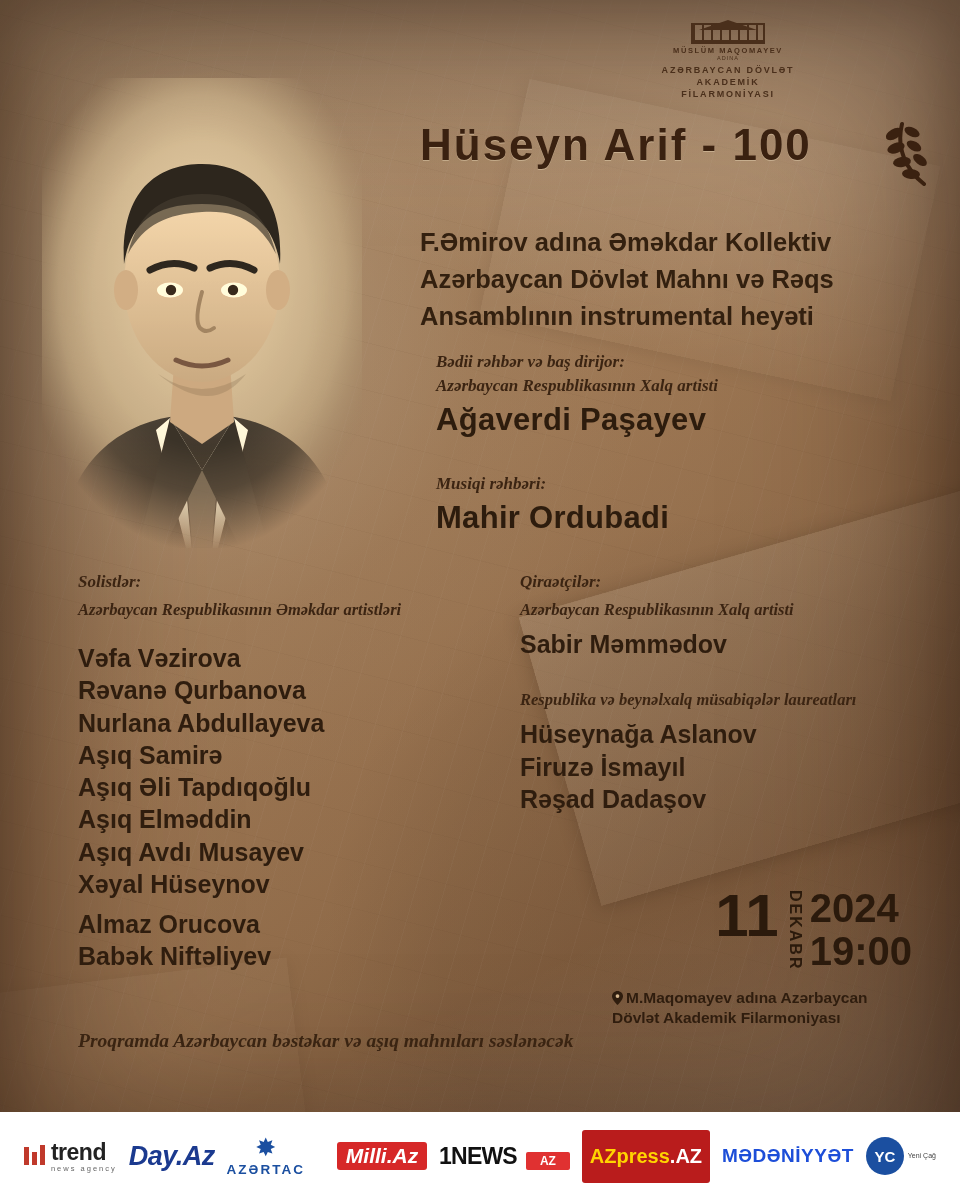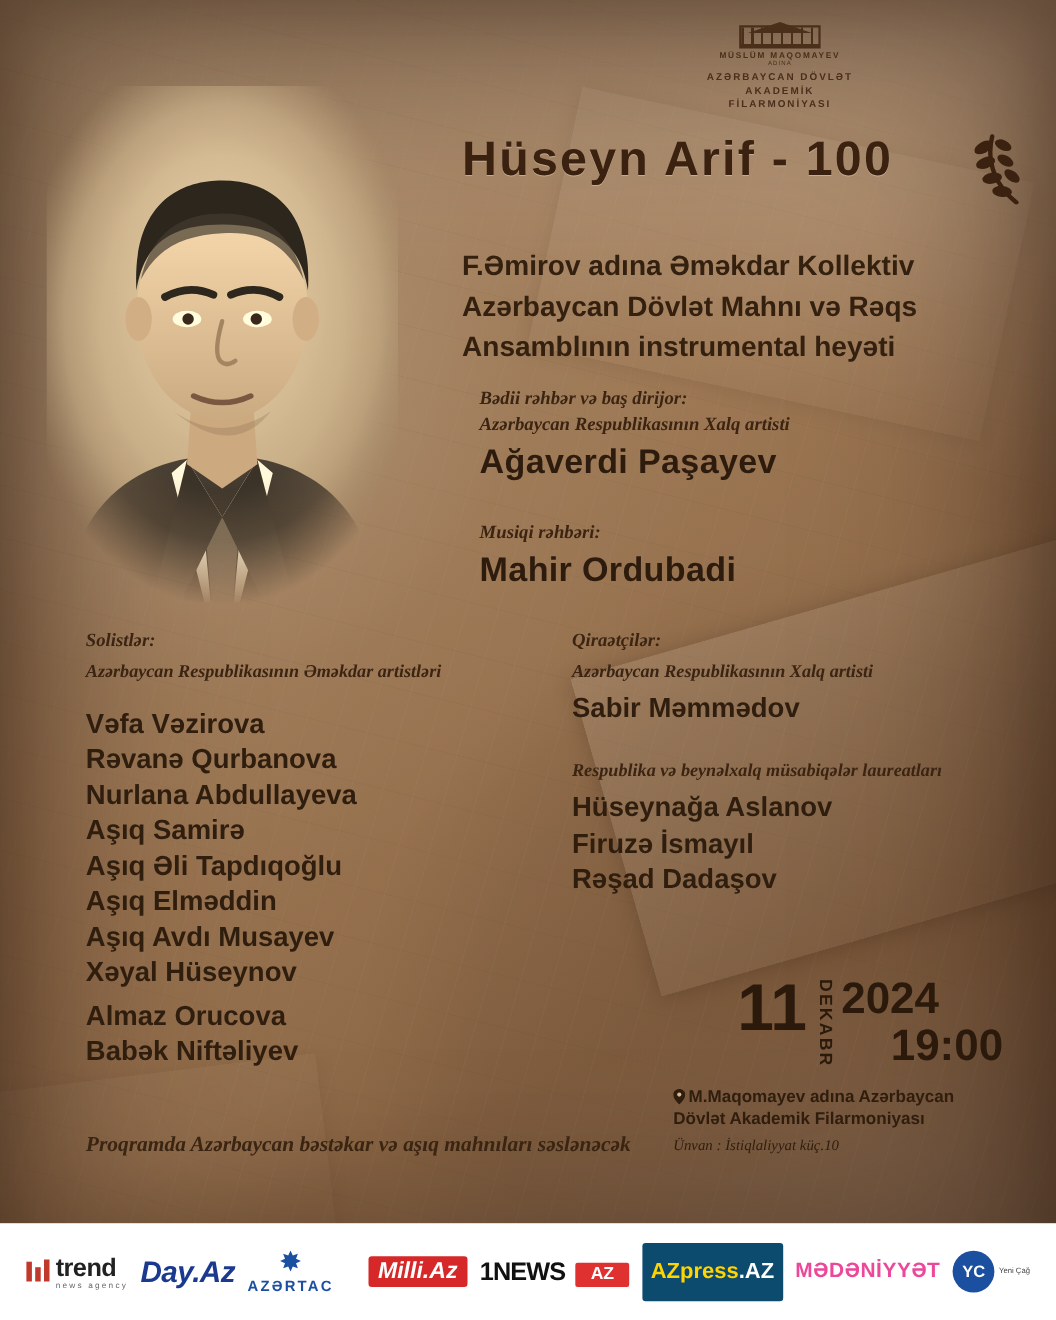--- a/index.html
+++ b/index.html
@@ -43,21 +43,21 @@
     background: linear-gradient(160deg, rgba(255,248,232,0.16), rgba(255,248,232,0.02));
     box-shadow: 0 2px 18px rgba(40,24,12,0.25);
   }
   #shard1 { width: 520px; height: 300px; right: -110px; top: 540px; transform: rotate(-16deg); }
   #shard2 { width: 420px; height: 240px; right: 40px; top: 120px; transform: rotate(12deg); opacity: .5; }
   #shard3 { width: 380px; height: 200px; left: -80px; top: 980px; transform: rotate(-7deg); opacity: .35; }
 
   
   #philharmonic-logo {
     position: absolute;
-    top: 18px; right: 156px;
+    top: 18px; right: 137px;
     width: 190px;
     text-align: center;
     color: #4a2f1b;
   }
   #philharmonic-logo .bldg {
     width: 86px; height: 26px; margin: 0 auto 2px;
     position: relative;
   }
   #philharmonic-logo .bldg:before {
     content:"";
@@ -166,21 +166,21 @@
   #date-day { font-size: 60px; font-weight: bold; line-height: .92; }
   #date-month {
     writing-mode: vertical-rl;
     font-size: 16px;
     font-weight: bold;
     letter-spacing: 2px;
     margin: 2px 4px 0 7px;
   }
   #date-yt { margin-left: 2px; }
   #date-year { font-size: 40px; font-weight: bold; line-height: 1; }
-  #date-time { font-size: 40px; font-weight: bold; line-height: 1.05; margin-top: 2px; margin-left: 45px; }
+  #date-time { font-size: 40px; font-weight: bold; line-height: 1.05; margin-top: 2px; }
 
   #venue {
     position: absolute;
     right: 48px; top: 988px;
     width: 300px;
     text-align: left;
     color: #2f1d0e;
   }
   #venue .v1 { font-size: 15.5px; font-weight: bold; line-height: 1.28; }
   #venue .v2 {
@@ -213,24 +213,24 @@
   }
   .sp-trend .t1 { font-size: 23px; font-weight: bold; color: #222; letter-spacing: -.5px; }
   .sp-trend .t2 { font-size: 7.5px; color: #666; letter-spacing: 2px; margin-top: -2px; }
   .sp-day { font-size: 27px; font-weight: bold; color: #1b3a8f; font-style: italic; letter-spacing: -.5px; }
   .sp-aztac { text-align: center; color: #1b4fa0; }
   .sp-aztac .glyph { font-size: 25px; line-height: 1; }
   .sp-aztac .t { font-size: 13.5px; font-weight: bold; letter-spacing: 2px; margin-top: 2px; }
   .sp-milli { background: #d62828; color: #fff; font-size: 21px; font-weight: bold; font-style: italic; padding: 2px 9px; border-radius: 3px; margin-left: 20px; }
   .sp-1news { display:flex; align-items:flex-end; }
   .sp-1news .a { font-size: 23px; font-weight: bold; color: #111; letter-spacing: -.8px; }
-  .sp-1news .b { background: #e03131; color:#fff; font-size: 16px; font-weight: bold; padding: 2px 14px; margin-left: 9px; border-radius: 2px; }
-  .sp-azpress { background: #0c4a6e; padding: 15px 8px; border-radius: 3px; }
+  .sp-1news .b { background: #e03131; color:#fff; font-size: 12px; font-weight: bold; padding: 2px 14px; margin-left: 9px; border-radius: 2px; }
+  .sp-azpress { background: #b91c1c; padding: 15px 8px; border-radius: 3px; }
   .sp-azpress span { font-size: 20px; font-weight: bold; color: #ffd400; }
-  .sp-medeniyyet { font-size: 19px; font-weight: bold; color: #ec4899; letter-spacing: .5px; }
+  .sp-medeniyyet { font-size: 19px; font-weight: bold; color: #1d4ed8; letter-spacing: .5px; }
   .sp-yc { display:flex; align-items:center; }
   .sp-yc .circle {
     width: 38px; height: 38px; border-radius: 50%;
     background: #1b4fa0; color: #fff;
     display:flex; align-items:center; justify-content:center;
     font-size: 15px; font-weight: bold;
   }
   .sp-yc .lbl { font-size: 7px; color: #444; margin-left: 4px; line-height: 1.2; max-width: 34px; }
 </style>
 </head>
@@ -383,21 +383,20 @@
 
   <div id="venue">
     <div class="v1">
       <span id="pin-icon">
         <svg viewBox="0 0 11 14" aria-hidden="true">
           <path d="M5.5 0 C 2.5 0, 0 2.3, 0 5.2 C 0 9, 5.5 14, 5.5 14 C 5.5 14, 11 9, 11 5.2 C 11 2.3, 8.5 0, 5.5 0 Z" fill="#2f1d0e"></path>
           <circle cx="5.5" cy="5.1" r="1.9" fill="#d7b88f"></circle>
         </svg>
       </span><span>M.Maqomayev adına Azərbaycan Dövlət Akademik Filarmoniyası</span>
     </div>
-    <div class="v2">Ünvan : İstiqlaliyyat küç.10</div>
   </div>
 
   <div id="sponsors">
     <div class="sp sp-trend">
       <div class="mark"></div>
       <div>
         <div class="t1">trend</div>
         <div class="t2">news agency</div>
       </div>
     </div>

